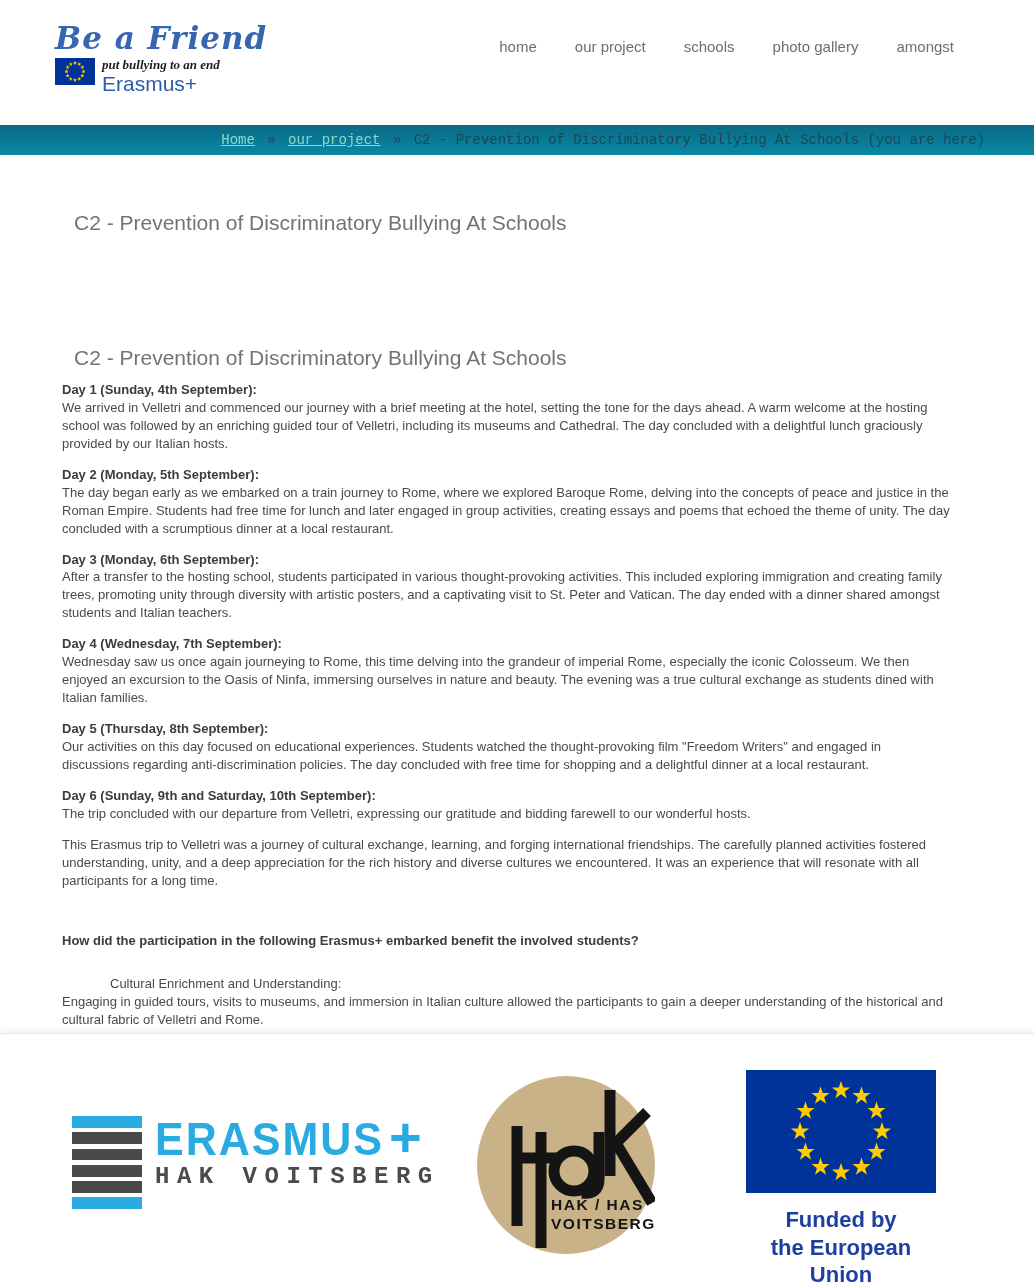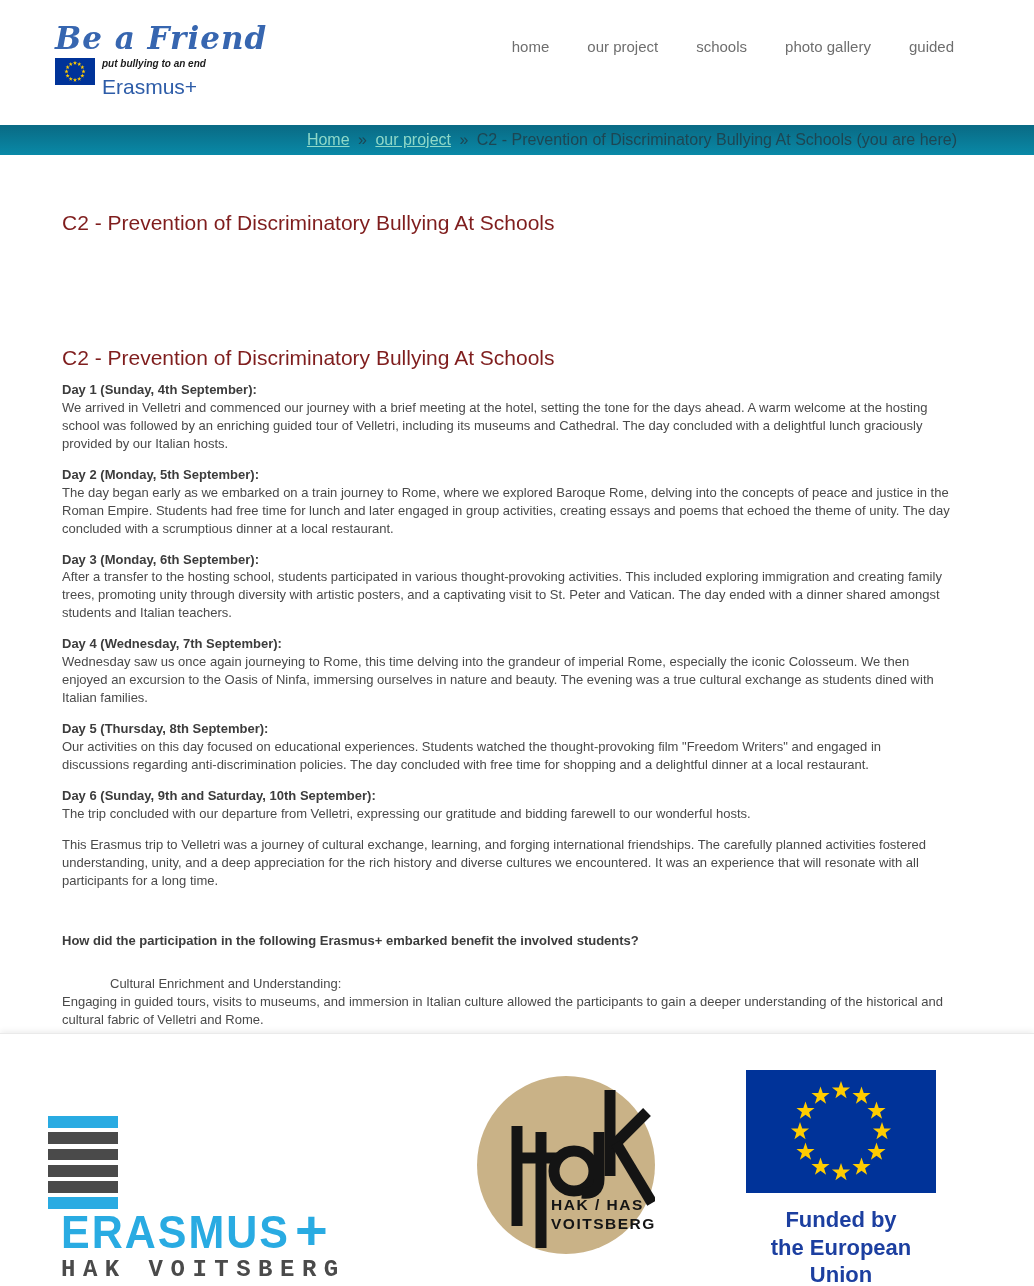--- a/index.html
+++ b/index.html
@@ -8,53 +8,53 @@
   .page { position:relative; width:1034px; height:1286px; background:#fff; overflow:hidden; }
 
   
   .header { position:absolute; top:0; left:0; width:100%; height:125px; background:#fff; }
   .logo { position:absolute; left:55px; top:22px; cursor:pointer; }
   .logo-script { font-family:"DejaVu Serif", serif; font-style:italic; font-weight:bold;
                  font-size:31px; color:#3766b0; letter-spacing:1px; line-height:1.05; }
   .logo-bottom { display:flex; margin-top:3px; }
   .logo-flag { width:40px; height:27px; display:block; }
   .logo-right { margin-left:7px; display:flex; flex-direction:column; justify-content:flex-start; }
-  .logo-tagline { font-family:Liberation Sans, sans-serif; font-style:italic; font-weight:bold;
-                  font-size:10px; color:#1c1c1c; line-height:1.1; }
-  .logo-brand { font-size:21px; color:#2d5ca8; margin-top:7px; line-height:1.05; }
+  .logo-tagline { font-family:Liberation Serif, serif; font-style:italic; font-weight:bold;
+                  font-size:13px; color:#1c1c1c; line-height:1.1; }
+  .logo-brand { font-size:21px; color:#2d5ca8; margin-top:1px; line-height:1.05; }
 
   .nav { position:absolute; top:38px; right:80px; display:flex; gap:38px; }
   .nav-item { font-size:15px; color:#6e6e6e; cursor:pointer; white-space:nowrap; }
 
   
   .breadcrumb-bar { position:absolute; top:125px; left:0; width:100%; height:30px;
                     background:linear-gradient(to bottom, #0a6a84, #0989a7); }
-  .breadcrumb { line-height:30px; text-align:right; padding-right:77px; font-size:16px; color:#1d4653; }
+  .breadcrumb { line-height:30px; text-align:right; padding-right:49px; font-size:14px; color:#1d4653;font-family:Liberation Mono, monospace; }
   .bc-link { color:#8fd8c8; text-decoration:underline; cursor:pointer; }
   .bc-sep { margin:0 4px; }
 
   
   .main { position:absolute; top:155px; left:62px; width:888px; z-index:1; }
-  .page-title { font-size:21px; font-weight:400; color:#7f1d1d; margin:0; line-height:24px; }
+  .page-title { font-size:21px; font-weight:400; color:#737373; margin:12px; line-height:24px; }
   .page-title.first { margin-top:56px; }
   .page-title.second { margin-top:111px; margin-bottom:11px; }
   .day-head, .benefit-head, .question { font-weight:bold; font-size:13px; color:#3c3c3c; line-height:1.38; }
   .day-text, .benefit-text, .closing { font-size:13px; color:#4a4a4a; line-height:1.38; }
   .day-text { margin-bottom:13px; }
   .closing { margin-top:7px; }
   .question { margin-top:42px; }
   .benefit-head { margin-top:15px;margin-left:48px; }
   .benefit-head.plain { font-weight:400; color:#4a4a4a; }
   .benefit-head.gap { margin-top:26px; }
 
   
   .footer { position:absolute; top:1033px; left:0; width:100%; height:253px; background:#fff;
             border-top:1px solid #eaeaea; box-shadow:0 -2px 6px rgba(0,0,0,0.07); z-index:5; }
 
-  .logo-erasmus { position:absolute; left:48px; top:82px; display:flex;flex-direction:column; }
+  .logo-erasmus { position:absolute; left:72px; top:82px; display:flex; }
   .bars { display:flex; flex-direction:column; gap:4.5px; width:70px; }
   .bar { height:11.8px; width:70px; }
   .bar.blue { background:#29abe2; }
   .bar.dark { background:#4a4a4a; }
   .er-text { margin-left:13px; display:flex; flex-direction:column; }
   .er-line1 { display:flex; align-items:center; color:#29abe2; font-weight:bold; }
   .er-word { font-size:43px; letter-spacing:2px; line-height:0.95; transform:scaleY(1.08); transform-origin:top left; }
   .er-plus { font-size:56px; line-height:0.75; margin-left:5px; font-weight:bold; }
   .er-line2 { font-size:24px; font-weight:bold; color:#4a4a4a; letter-spacing:7.5px; margin-top:7px; line-height:1;font-family:Liberation Mono, monospace; }
 
@@ -100,21 +100,21 @@
           <div class="logo-brand">Erasmus+</div>
         </div>
       </div>
     </div>
 
     <nav class="nav">
       <span class="nav-item">home</span>
       <span class="nav-item">our project</span>
       <span class="nav-item">schools</span>
       <span class="nav-item">photo gallery</span>
-      <span class="nav-item">guided</span>
+      <span class="nav-item">amongst</span>
     </nav>
   </div>
 
   <div class="breadcrumb-bar">
     <div class="breadcrumb">
       <span class="bc-link">Home</span>
       <span class="bc-sep">»</span>
       <span class="bc-link">our project</span>
       <span class="bc-sep">»</span>
       <span class="bc-current">C2 - Prevention of Discriminatory Bullying At Schools (you are here)</span>

